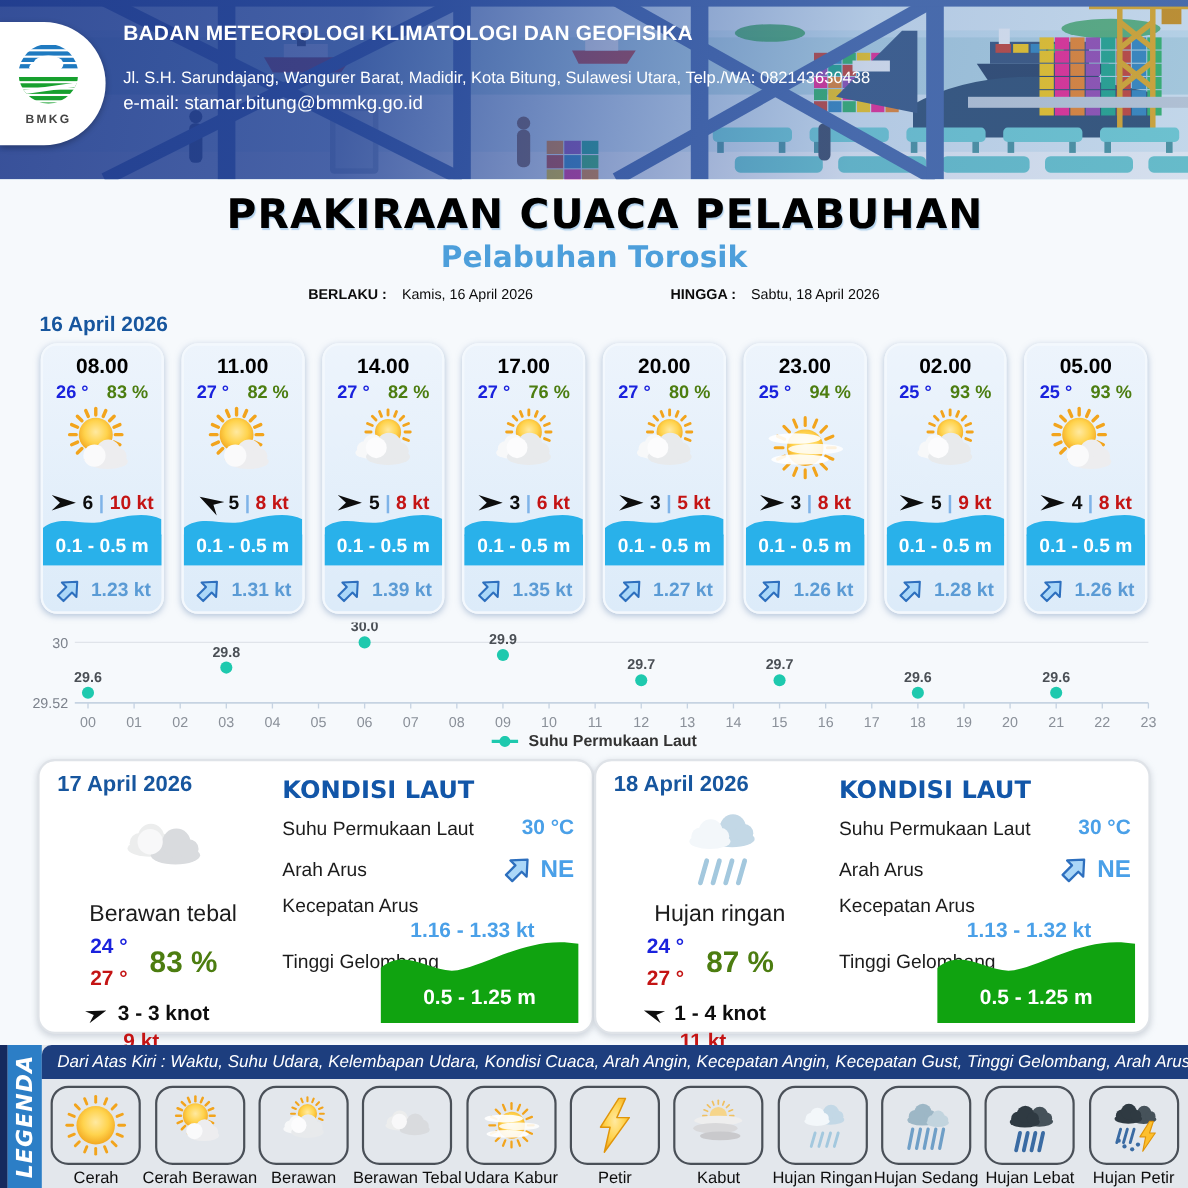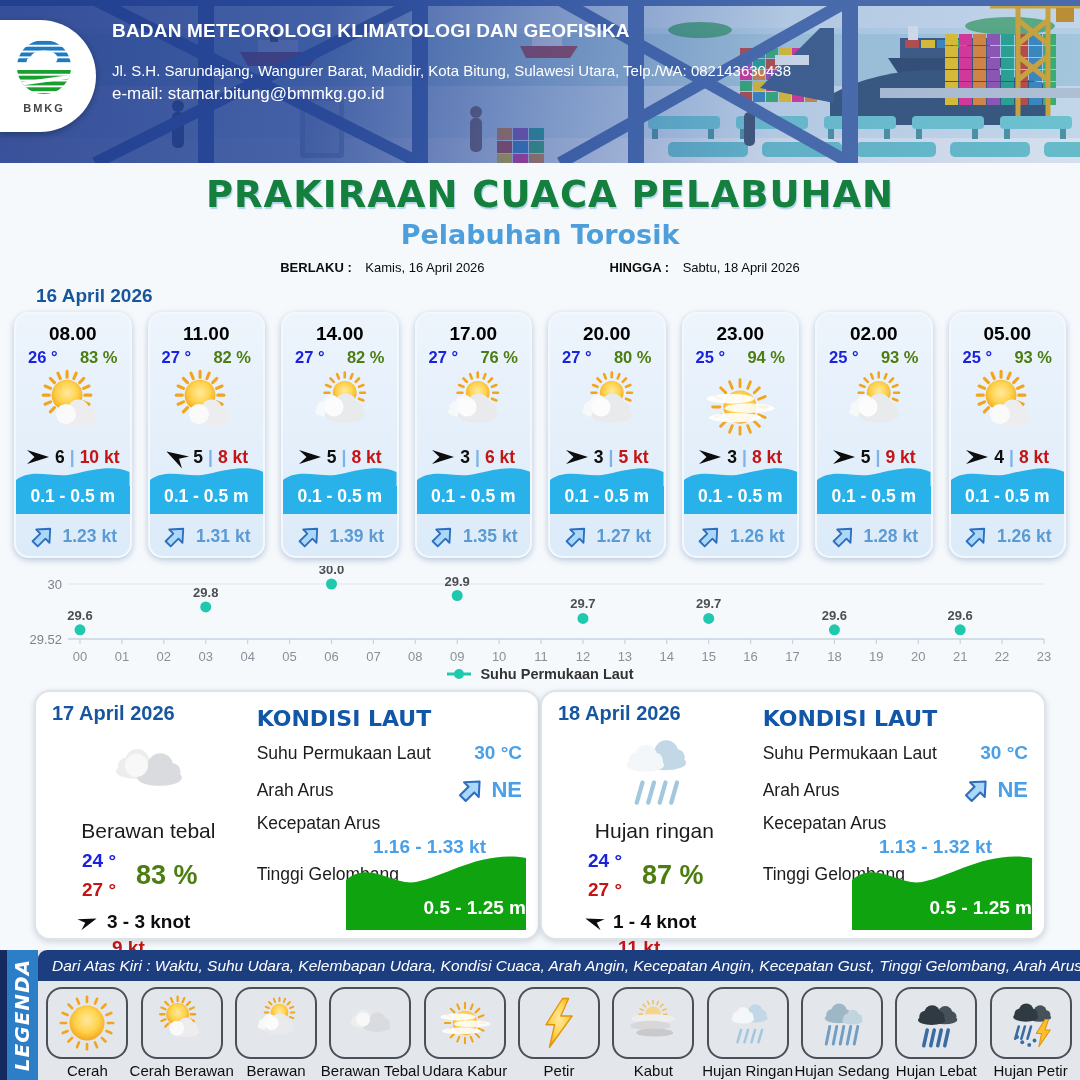--- a/index.html
+++ b/index.html
@@ -22,30 +22,30 @@
   .ht-station { font-size:31px; font-weight:bold; margin-top:1px; }
   .ht-address { font-size:15px; margin-top:20px; }
   .ht-email   { font-size:17px; margin-top:5px; }
   .logo-badge { position:absolute; left:0; top:20px; width:96px; height:112px; background:#fff;
     border-radius:0 56px 56px 0; z-index:6; display:flex; flex-direction:column; align-items:center;
     justify-content:center; padding-right:8px; box-shadow:0 2px 6px rgba(0,0,0,.3); }
   .logo-text { color:#454545; font-weight:bold; font-size:11px; letter-spacing:2px; margin-top:2px; }
 
   
   .title-section { text-align:center; padding-top:10px; }
-  .title-main { margin:0; font-size:37px; font-weight:800; color:#15803d; letter-spacing:1px;
+  .title-main { margin:0; font-size:37px; font-weight:800; color:#000000; letter-spacing:1px;
     text-shadow:1px 2px 1px rgba(175,208,236,.95); font-family:"DejaVu Sans", sans-serif;padding-left:20px; }
   .title-sub { margin:3px 0 10px; font-size:27px; font-weight:bold; color:#4d9fdb;
     font-family:"DejaVu Sans", sans-serif; }
   .validity { display:flex; justify-content:center; gap:125px; font-size:13px; color:#0c0c0c; }
   .validity .vlabel { font-weight:bold; margin-right:10px; }
 
   
   .hourly-date { margin:10px 0 5px 36px; color:#17569e; font-weight:bold; font-size:19px; }
-  .hcards { display:flex; gap:16px; padding:0 14px;justify-content:space-between; }
+  .hcards { display:flex; gap:16px; padding:0 37px;justify-content:space-between; }
   .hcard { flex:1; height:246px; position:relative; border-radius:15px;
     background:linear-gradient(180deg,#edf4fc 0%,#dcebf9 100%);
     border:2px solid #f3f8fd; box-shadow:0 2px 6px rgba(115,145,185,.5); overflow:hidden; }
   .h-time { text-align:center; font-size:19px; font-weight:bold; color:#000; margin-top:9px; }
   .h-th { display:flex; justify-content:space-between; padding:3px 12px 0; font-size:16.5px; font-weight:bold; }
   .h-temp { color:#1a22dd; } .h-hum { color:#4c7d10; }
   .h-icon { height:80px; display:flex; align-items:center; justify-content:center; }
   .h-wind { display:flex; align-items:center; justify-content:center; gap:5px;
     font-size:17.5px; font-weight:bold; color:#0d0d0d; }
   .h-sep { color:#7fb3e8; } .h-gust { color:#c41414; }
@@ -80,21 +80,21 @@
   .d-right { flex:1; position:relative; padding-left:12px; }
   .d-sea-title { color:#1256a8; font-weight:800; font-size:22px; margin-top:4px;
     font-family:"DejaVu Sans", sans-serif; }
   .d-row { display:flex; justify-content:space-between; align-items:center; margin-top:11px; }
   .d-label { font-size:17.5px; color:#1c1c1c; }
   .d-val { color:#4aa0e8; font-weight:bold; font-size:19px; }
   .d-dirval { display:flex; align-items:center; gap:5px; color:#4aa0e8; font-weight:bold; font-size:22px; }
   .d-speedval { text-align:right; color:#4aa0e8; font-weight:bold; font-size:19px; margin-top:2px; padding-right:36px; }
   .d-wavebox { position:absolute; right:-4px; bottom:-2px; width:180px; height:86px; }
   .d-wavebox svg { display:block; }
-  .d-wavetext { position:absolute; bottom:11px; left:0; right:0; text-align:right; color:#fff;
+  .d-wavetext { position:absolute; bottom:11px; left:0; right:0; text-align:center; color:#fff;
     font-weight:bold; font-size:19px; }
 
   
   .legend-footer { position:absolute; left:0; right:0; bottom:0; height:130px; background:#e3e7ec; }
   .lf-edge { position:absolute; left:0; top:0; bottom:0; width:7px; background:#152a5e; }
   .lf-bar { position:absolute; left:7px; top:0; bottom:0; width:31px; background:#2c7ec6;
     display:flex; align-items:center; justify-content:center; }
   .lf-bar span { transform:rotate(-90deg); color:#fff; font-weight:800; font-style:italic;
     font-size:20px; letter-spacing:1px; white-space:nowrap; font-family:"DejaVu Sans", sans-serif; }
   .lf-note { position:absolute; left:38px; right:0; top:0; height:31px; background:#1d3e7e;

